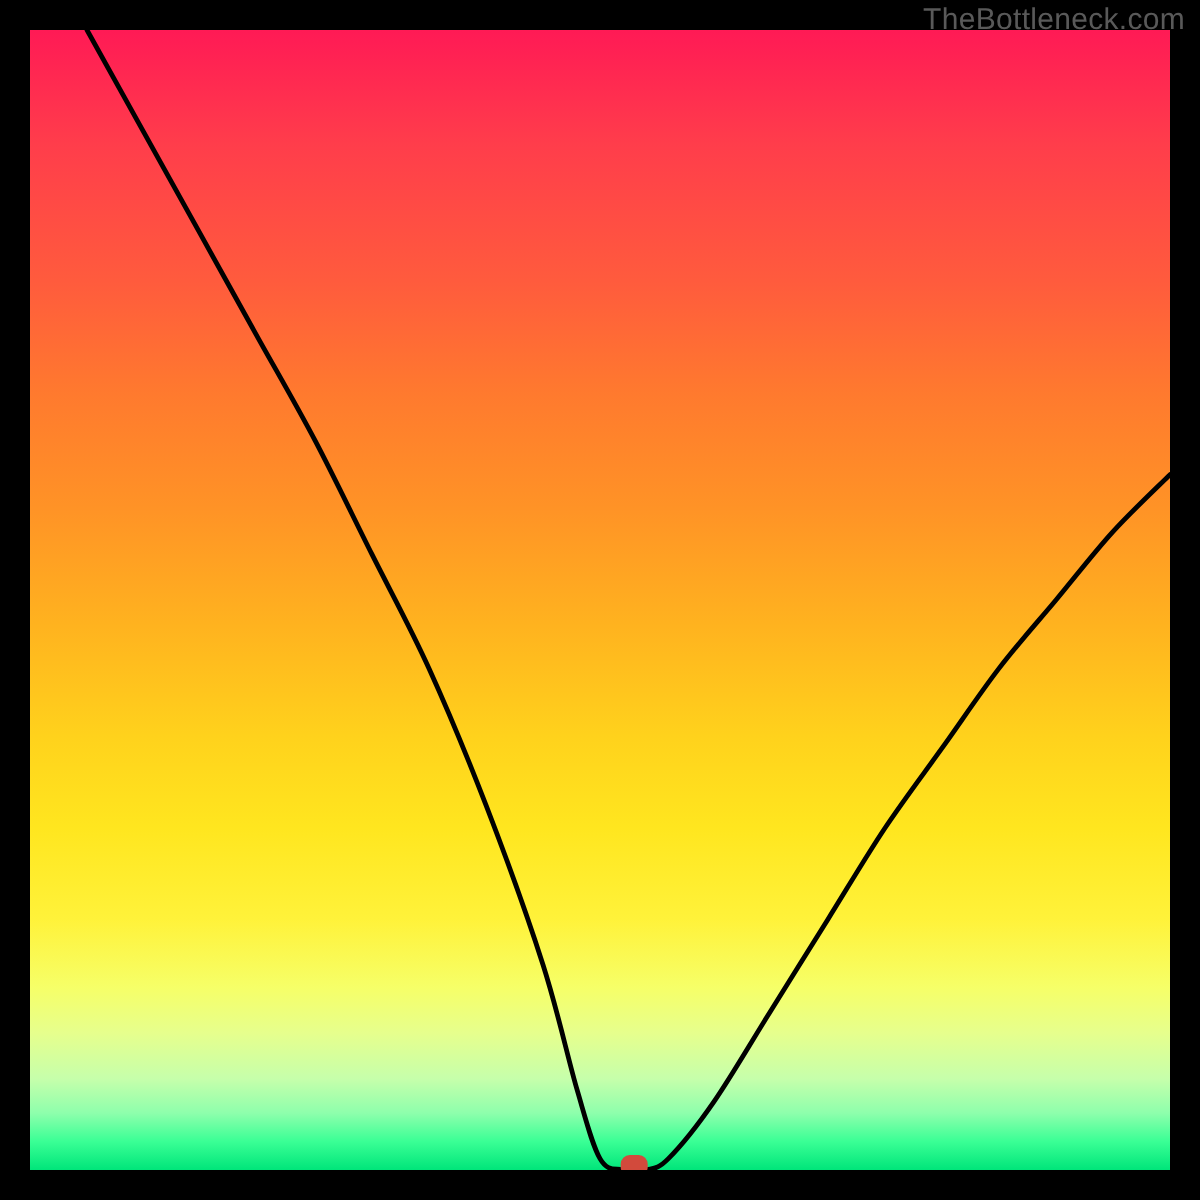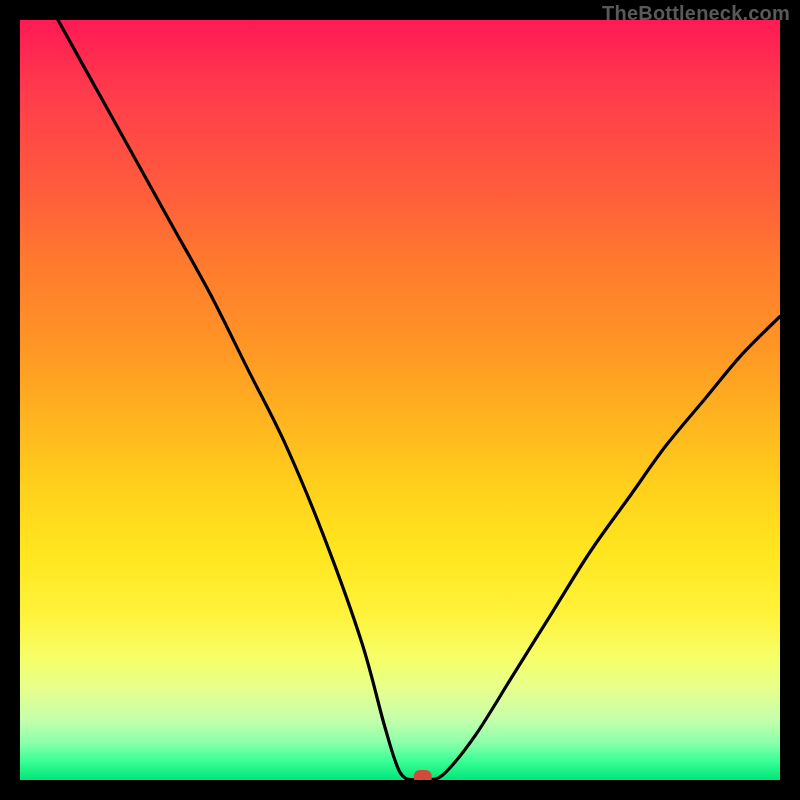--- a/index.html
+++ b/index.html
@@ -43,21 +43,21 @@
       #3aff95 97.5%,
       #00e57a 100%
     );
   }
   .watermark {
     position: absolute;
     top: 2px;
     right: 10px;
     color: #595959;
     font-size: 20px;
-    font-weight: 700;
+    font-weight: 400;
     letter-spacing: 0.2px;
     user-select: none;
   }
   svg.curve {
     position: absolute;
     left: 0;
     top: 0;
     width: 760px;
     height: 760px;
     pointer-events: none;

